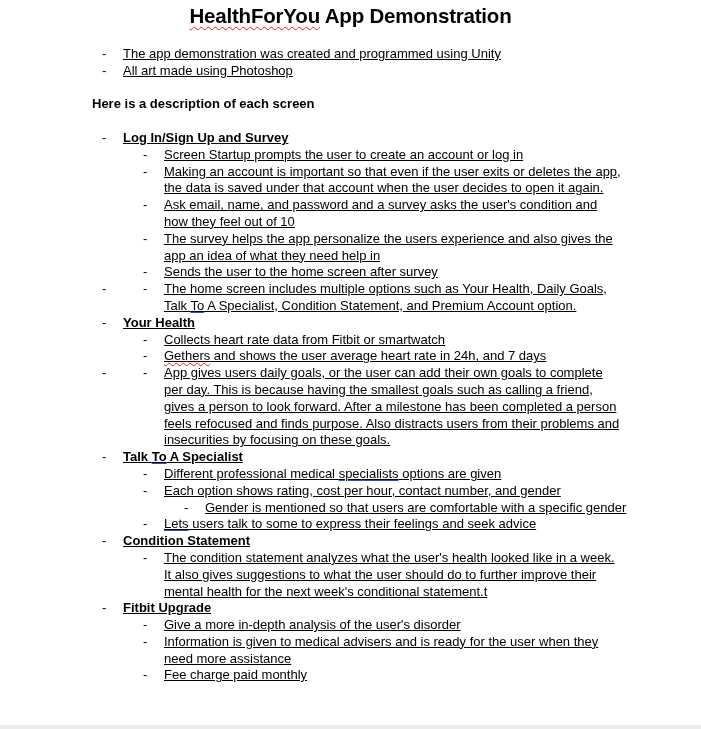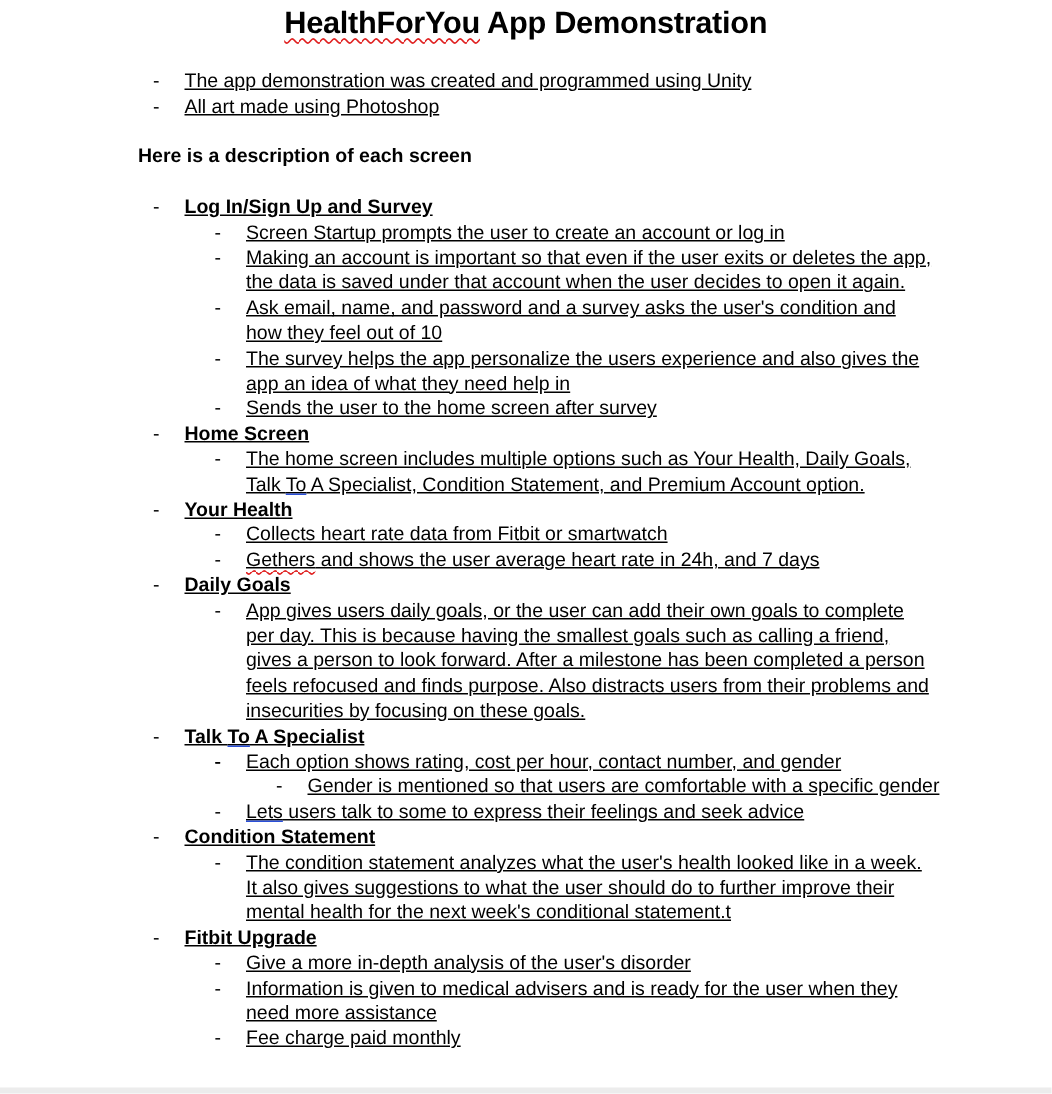--- a/index.html
+++ b/index.html
@@ -64,21 +64,20 @@
         <span class="dash">-</span>
         <span class="txt">The survey helps the app personalize the users experience and also gives the app an idea of what they need help in</span>
       </div>
     <div class="row l2">
         <span class="dash">-</span>
         <span class="txt">Sends the user to the home screen after survey</span>
       </div>
 
     <div class="row l1">
         <span class="dash">-</span>
-        <span class="txt bold">Home Screen</span>
       </div>
     <div class="row l2">
         <span class="dash">-</span>
         <span class="txt"><span>The home screen includes multiple options such as Your Health, Daily Goals, </span><span>Talk </span><span class="grammar">To</span><span> A Specialist, Condition Statement, and Premium Account option.</span></span>
       </div>
 
     <div class="row l1">
         <span class="dash">-</span>
         <span class="txt bold">Your Health</span>
       </div>
@@ -86,33 +85,33 @@
         <span class="dash">-</span>
         <span class="txt">Collects heart rate data from Fitbit or smartwatch</span>
       </div>
     <div class="row l2">
         <span class="dash">-</span>
         <span class="txt"><span class="spell-dotted">Gethers</span><span> and shows the user average heart rate in 24h, and 7 days</span></span>
       </div>
 
     <div class="row l1">
         <span class="dash">-</span>
-        <span class="txt bold">Daily Goals</span>
       </div>
     <div class="row l2">
         <span class="dash">-</span>
         <span class="txt">App gives users daily goals, or the user can add their own goals to complete per day.  This is because having the smallest goals such as calling a friend, gives a person to look forward. After a milestone has been completed a person feels refocused and finds purpose. Also distracts users from their problems and insecurities by focusing on these goals.</span>
       </div>
 
     <div class="row l1">
         <span class="dash">-</span>
         <span class="txt bold"><span>Talk </span><span class="grammar">To</span><span> A Specialist</span></span>
       </div>
     <div class="row l2">
         <span class="dash">-</span>
+        <span class="txt"><span>Different professional medical </span><span class="grammar">specialists</span><span> options are given</span></span>
       </div>
     <div class="row l2">
         <span class="dash">-</span>
         <span class="txt">Each option shows rating, cost per hour, contact number, and gender</span>
       </div>
     <div class="row l3">
         <span class="dash">-</span>
         <span class="txt" style="width:480px">Gender is mentioned so that users are comfortable with a specific gender</span>
       </div>
     <div class="row l2">

